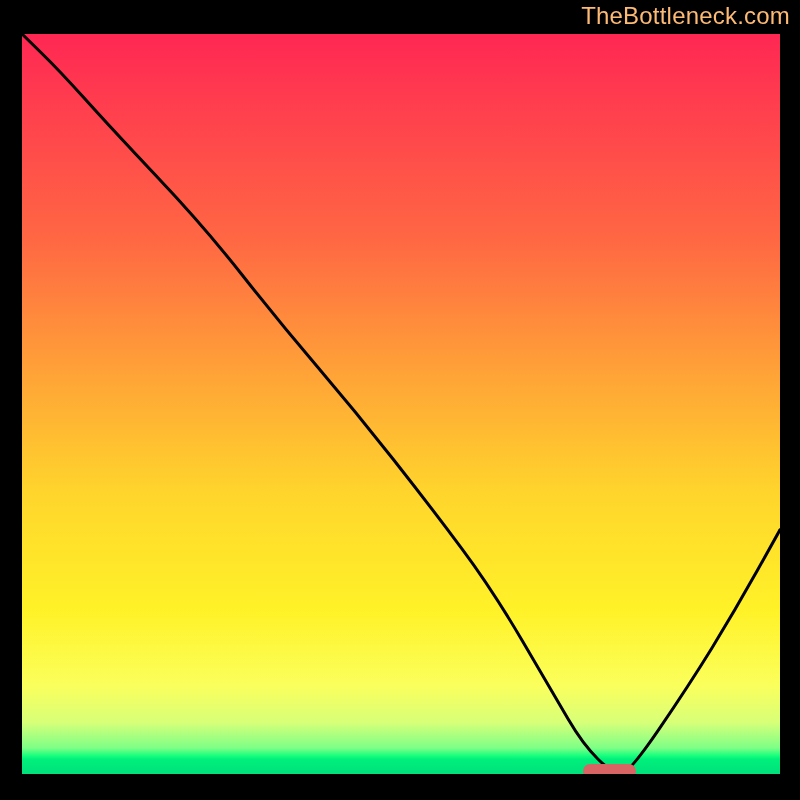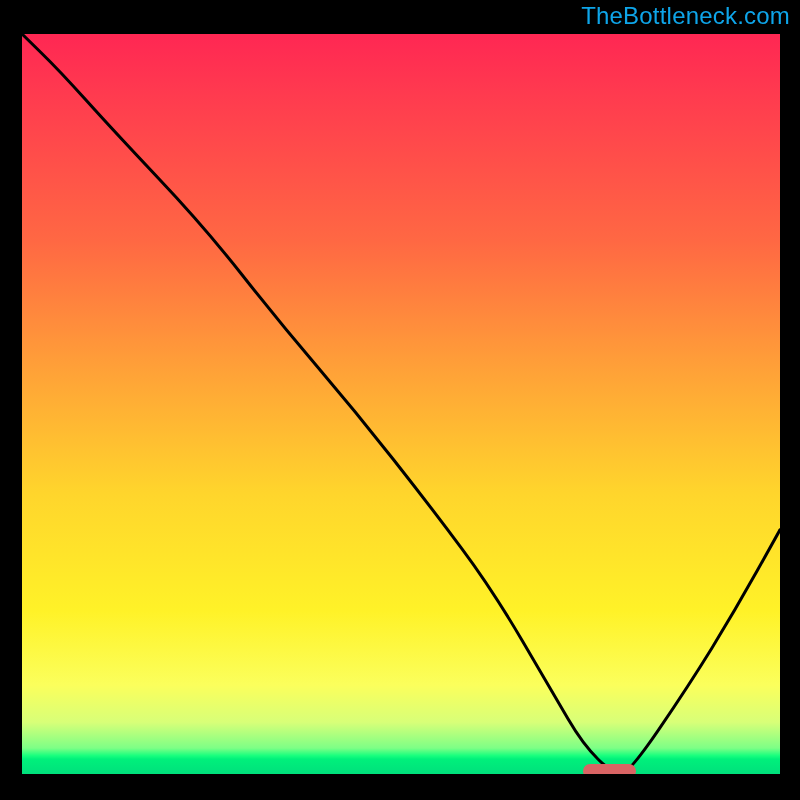--- a/index.html
+++ b/index.html
@@ -14,21 +14,21 @@
   .frame {
     position: relative;
     width: 800px;
     height: 800px;
     background: #000;
   }
   .watermark {
     position: absolute;
     top: 2px;
     right: 10px;
-    color: #0ea5e9;
+    color: #fdba74;
     font-size: 24px;
     font-weight: 500;
     letter-spacing: 0.2px;
     z-index: 3;
     text-align: right;
   }
   .plot {
     position: absolute;
     left: 22px;
     top: 34px;

